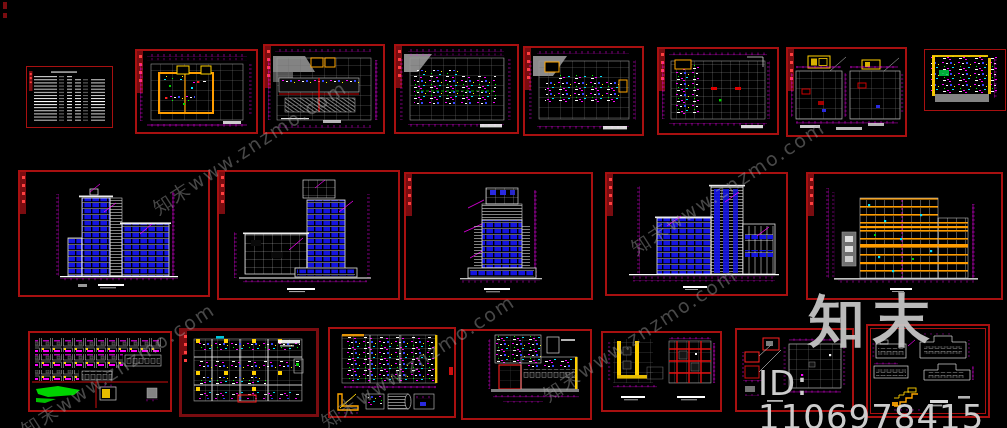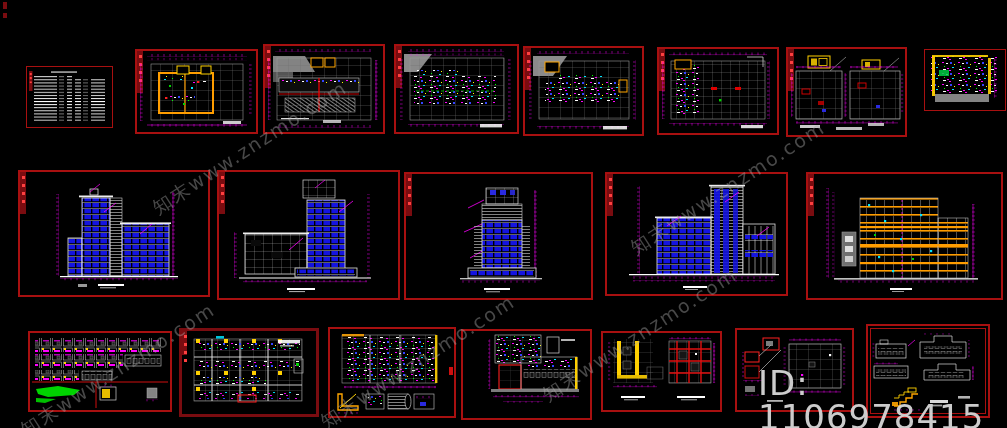--- a/index.html
+++ b/index.html
@@ -544,15 +544,16 @@
       <rect x="90" y="70" width="12" height="2.6" fill="#ffffff" opacity="0.7"></rect>
     </svg>
   </div>
 
   <div class="wm-diag" style="left:250px;top:148px">知末www.znzmo.com</div>
   <div class="wm-diag" style="left:728px;top:188px">知末www.znzmo.com</div>
   <div class="wm-diag" style="left:118px;top:370px">知末www.znzmo.com</div>
   <div class="wm-diag" style="left:418px;top:362px">知末www.znzmo.com</div>
   <div class="wm-diag" style="left:640px;top:335px">知末www.znzmo.com</div>
 
+  <div class="wm-brand">知末</div>
   <div class="wm-id">ID: 1106978415</div>
 
 </div>
 
 </body></html>

